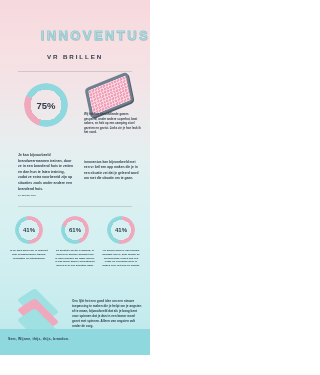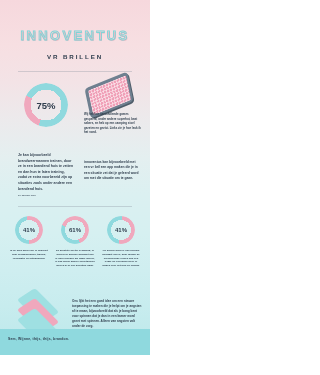--- a/index.html
+++ b/index.html
@@ -20,21 +20,21 @@
       #d6f0f1 62%,
       #cfeef0 72%,
       #c7ecee 82%,
       #bde8eb 92%,
       #a9e0e3 100%);
     overflow:hidden;
   }
 
   
   .title{
-    position:absolute;top:28px;left:0;width:150px;text-align:center;
+    position:absolute;top:28px;left:0;width:150px;text-align:right;
     font-size:13px;letter-spacing:2.4px;font-weight:700;
     color:transparent;
     -webkit-text-stroke:0.9px #7fd3d6;
     text-shadow:0.6px 0.6px 0 rgba(224,160,176,.55);
   }
   .subtitle{
     position:absolute;top:53px;left:0;width:150px;text-align:center;
     font-size:6.2px;letter-spacing:1.9px;font-weight:700;color:#2f3d4d;
   }
   .rule{

